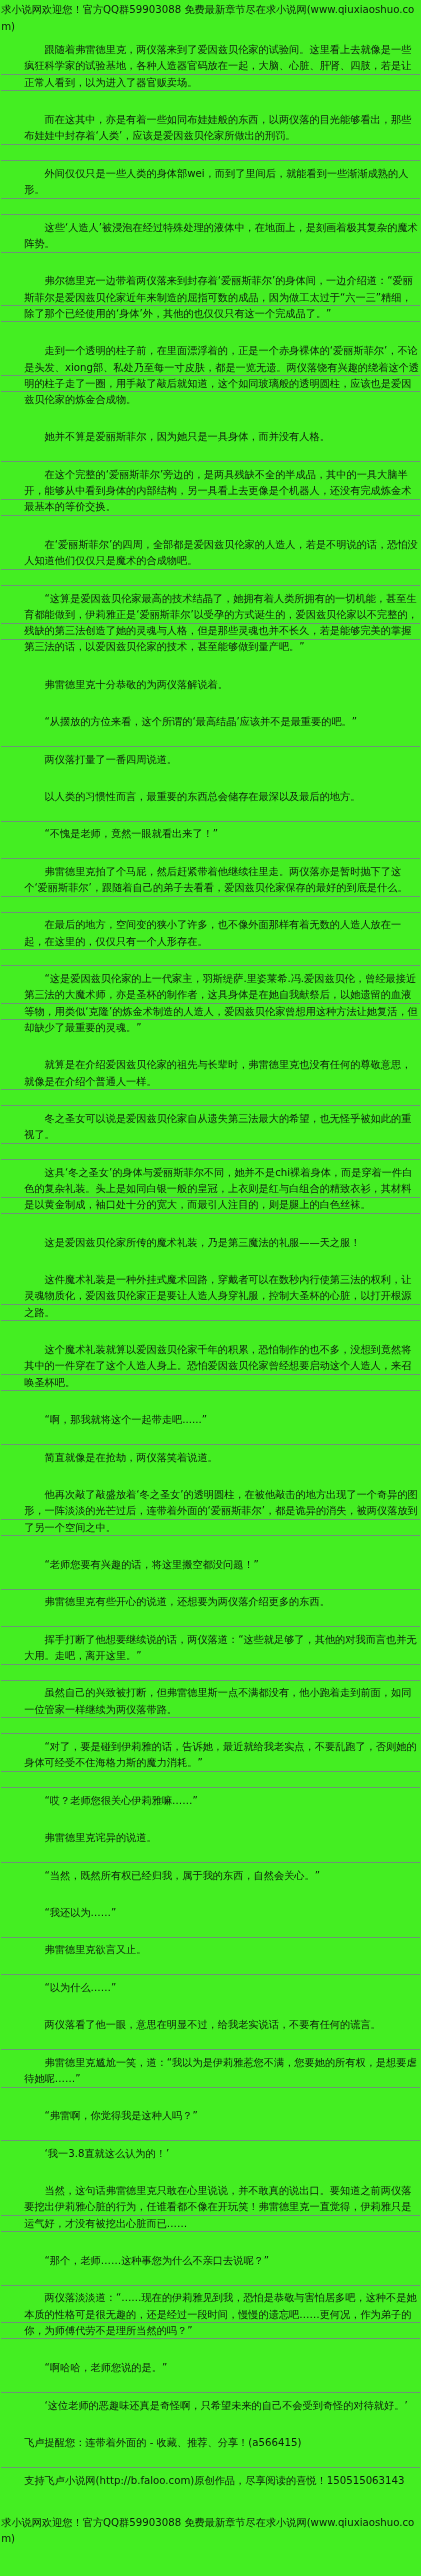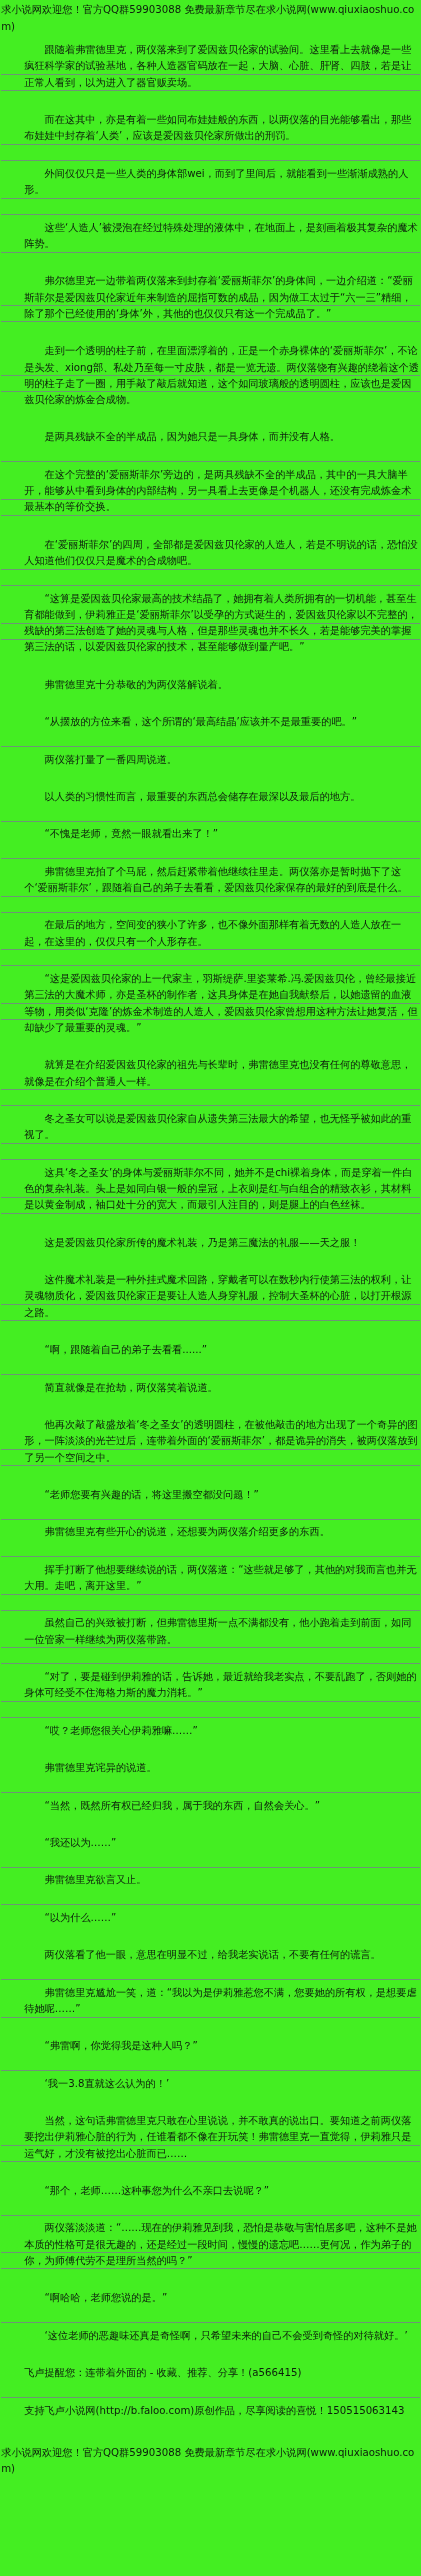--- a/index.html
+++ b/index.html
@@ -55,38 +55,39 @@
 <div class="page">
 
   <div class="meta-line">求小说网欢迎您！官方QQ群59903088 免费最新章节尽在求小说网(www.qiuxiaoshuo.com)</div>
 
   <p class="para">跟随着弗雷德里克，两仪落来到了爱因兹贝伦家的试验间。这里看上去就像是一些疯狂科学家的试验基地，各种人造器官码放在一起，大脑、心脏、肝肾、四肢，若是让正常人看到，以为进入了器官贩卖场。</p>
   <p class="para">而在这其中，亦是有着一些如同布娃娃般的东西，以两仪落的目光能够看出，那些布娃娃中封存着‘人类’，应该是爱因兹贝伦家所做出的刑罚。</p>
   <p class="para">外间仅仅只是一些人类的身体部wei，而到了里间后，就能看到一些渐渐成熟的人形。</p>
   <p class="para">这些‘人造人’被浸泡在经过特殊处理的液体中，在地面上，是刻画着极其复杂的魔术阵势。</p>
   <p class="para">弗尔德里克一边带着两仪落来到封存着‘爱丽斯菲尔’的身体间，一边介绍道：“爱丽斯菲尔是爱因兹贝伦家近年来制造的屈指可数的成品，因为做工太过于“六一三”精细，除了那个已经使用的‘身体’外，其他的也仅仅只有这一个完成品了。”</p>
   <p class="para">走到一个透明的柱子前，在里面漂浮着的，正是一个赤身裸体的‘爱丽斯菲尔’，不论是头发、xiong部、私处乃至每一寸皮肤，都是一览无遗。两仪落饶有兴趣的绕着这个透明的柱子走了一圈，用手敲了敲后就知道，这个如同玻璃般的透明圆柱，应该也是爱因兹贝伦家的炼金合成物。</p>
-  <p class="para">是两具残缺不全的半成品，因为她只是一具身体，而并没有人格。</p>
+  <p class="para">她并不算是爱丽斯菲尔，因为她只是一具身体，而并没有人格。</p>
   <p class="para">在这个完整的‘爱丽斯菲尔’旁边的，是两具残缺不全的半成品，其中的一具大脑半开，能够从中看到身体的内部结构，另一具看上去更像是个机器人，还没有完成炼金术最基本的等价交换。</p>
   <p class="para">在‘爱丽斯菲尔’的四周，全部都是爱因兹贝伦家的人造人，若是不明说的话，恐怕没人知道他们仅仅只是魔术的合成物吧。</p>
   <p class="para">“这算是爱因兹贝伦家最高的技术结晶了，她拥有着人类所拥有的一切机能，甚至生育都能做到，伊莉雅正是‘爱丽斯菲尔’以受孕的方式诞生的，爱因兹贝伦家以不完整的，残缺的第三法创造了她的灵魂与人格，但是那些灵魂也并不长久，若是能够完美的掌握第三法的话，以爱因兹贝伦家的技术，甚至能够做到量产吧。”</p>
   <p class="para">弗雷德里克十分恭敬的为两仪落解说着。</p>
   <p class="para">“从摆放的方位来看，这个所谓的‘最高结晶’应该并不是最重要的吧。”</p>
   <p class="para">两仪落打量了一番四周说道。</p>
   <p class="para">以人类的习惯性而言，最重要的东西总会储存在最深以及最后的地方。</p>
   <p class="para">“不愧是老师，竟然一眼就看出来了！”</p>
   <p class="para">弗雷德里克拍了个马屁，然后赶紧带着他继续往里走。两仪落亦是暂时抛下了这个‘爱丽斯菲尔’，跟随着自己的弟子去看看，爱因兹贝伦家保存的最好的到底是什么。</p>
   <p class="para">在最后的地方，空间变的狭小了许多，也不像外面那样有着无数的人造人放在一起，在这里的，仅仅只有一个人形存在。</p>
   <p class="para">“这是爱因兹贝伦家的上一代家主，羽斯缇萨.里姿莱希.冯.爱因兹贝伦，曾经最接近第三法的大魔术师，亦是圣杯的制作者，这具身体是在她自我献祭后，以她遗留的血液等物，用类似‘克隆’的炼金术制造的人造人，爱因兹贝伦家曾想用这种方法让她复活，但却缺少了最重要的灵魂。”</p>
   <p class="para">就算是在介绍爱因兹贝伦家的祖先与长辈时，弗雷德里克也没有任何的尊敬意思，就像是在介绍个普通人一样。</p>
   <p class="para">冬之圣女可以说是爱因兹贝伦家自从遗失第三法最大的希望，也无怪乎被如此的重视了。</p>
   <p class="para">这具‘冬之圣女’的身体与爱丽斯菲尔不同，她并不是chi裸着身体，而是穿着一件白色的复杂礼装。头上是如同白银一般的皇冠，上衣则是红与白组合的精致衣衫，其材料是以黄金制成，袖口处十分的宽大，而最引人注目的，则是腿上的白色丝袜。</p>
   <p class="para">这是爱因兹贝伦家所传的魔术礼装，乃是第三魔法的礼服——天之服！</p>
   <p class="para">这件魔术礼装是一种外挂式魔术回路，穿戴者可以在数秒内行使第三法的权利，让灵魂物质化，爱因兹贝伦家正是要让人造人身穿礼服，控制大圣杯的心脏，以打开根源之路。</p>
-  <p class="para">“啊，跟随着自己的弟子去看看......”</p>
+  <p class="para">这个魔术礼装就算以爱因兹贝伦家千年的积累，恐怕制作的也不多，没想到竟然将其中的一件穿在了这个人造人身上。恐怕爱因兹贝伦家曾经想要启动这个人造人，来召唤圣杯吧。</p>
+  <p class="para">“啊，那我就将这个一起带走吧......”</p>
   <p class="para">简直就像是在抢劫，两仪落笑着说道。</p>
   <p class="para">他再次敲了敲盛放着‘冬之圣女’的透明圆柱，在被他敲击的地方出现了一个奇异的图形，一阵淡淡的光芒过后，连带着外面的‘爱丽斯菲尔’，都是诡异的消失，被两仪落放到了另一个空间之中。</p>
   <p class="para">“老师您要有兴趣的话，将这里搬空都没问题！”</p>
   <p class="para">弗雷德里克有些开心的说道，还想要为两仪落介绍更多的东西。</p>
   <p class="para">挥手打断了他想要继续说的话，两仪落道：“这些就足够了，其他的对我而言也并无大用。走吧，离开这里。”</p>
   <p class="para">虽然自己的兴致被打断，但弗雷德里斯一点不满都没有，他小跑着走到前面，如同一位管家一样继续为两仪落带路。</p>
   <p class="para">“对了，要是碰到伊莉雅的话，告诉她，最近就给我老实点，不要乱跑了，否则她的身体可经受不住海格力斯的魔力消耗。”</p>
   <p class="para">“哎？老师您很关心伊莉雅嘛……”</p>
   <p class="para">弗雷德里克诧异的说道。</p>
   <p class="para">“当然，既然所有权已经归我，属于我的东西，自然会关心。”</p>

